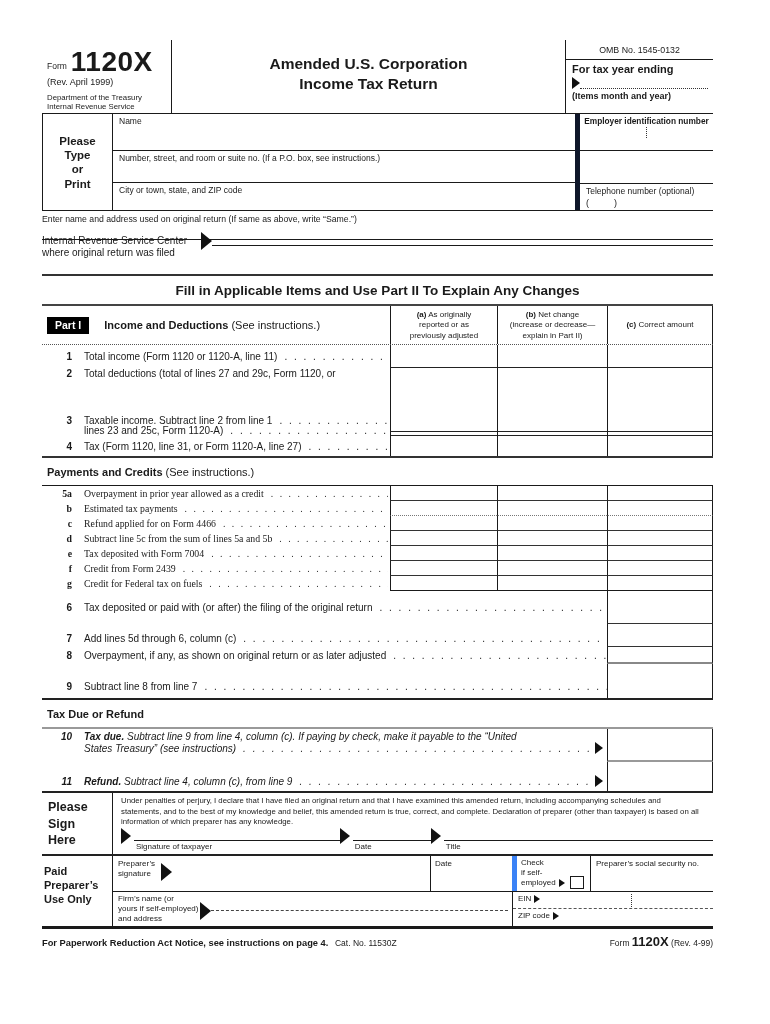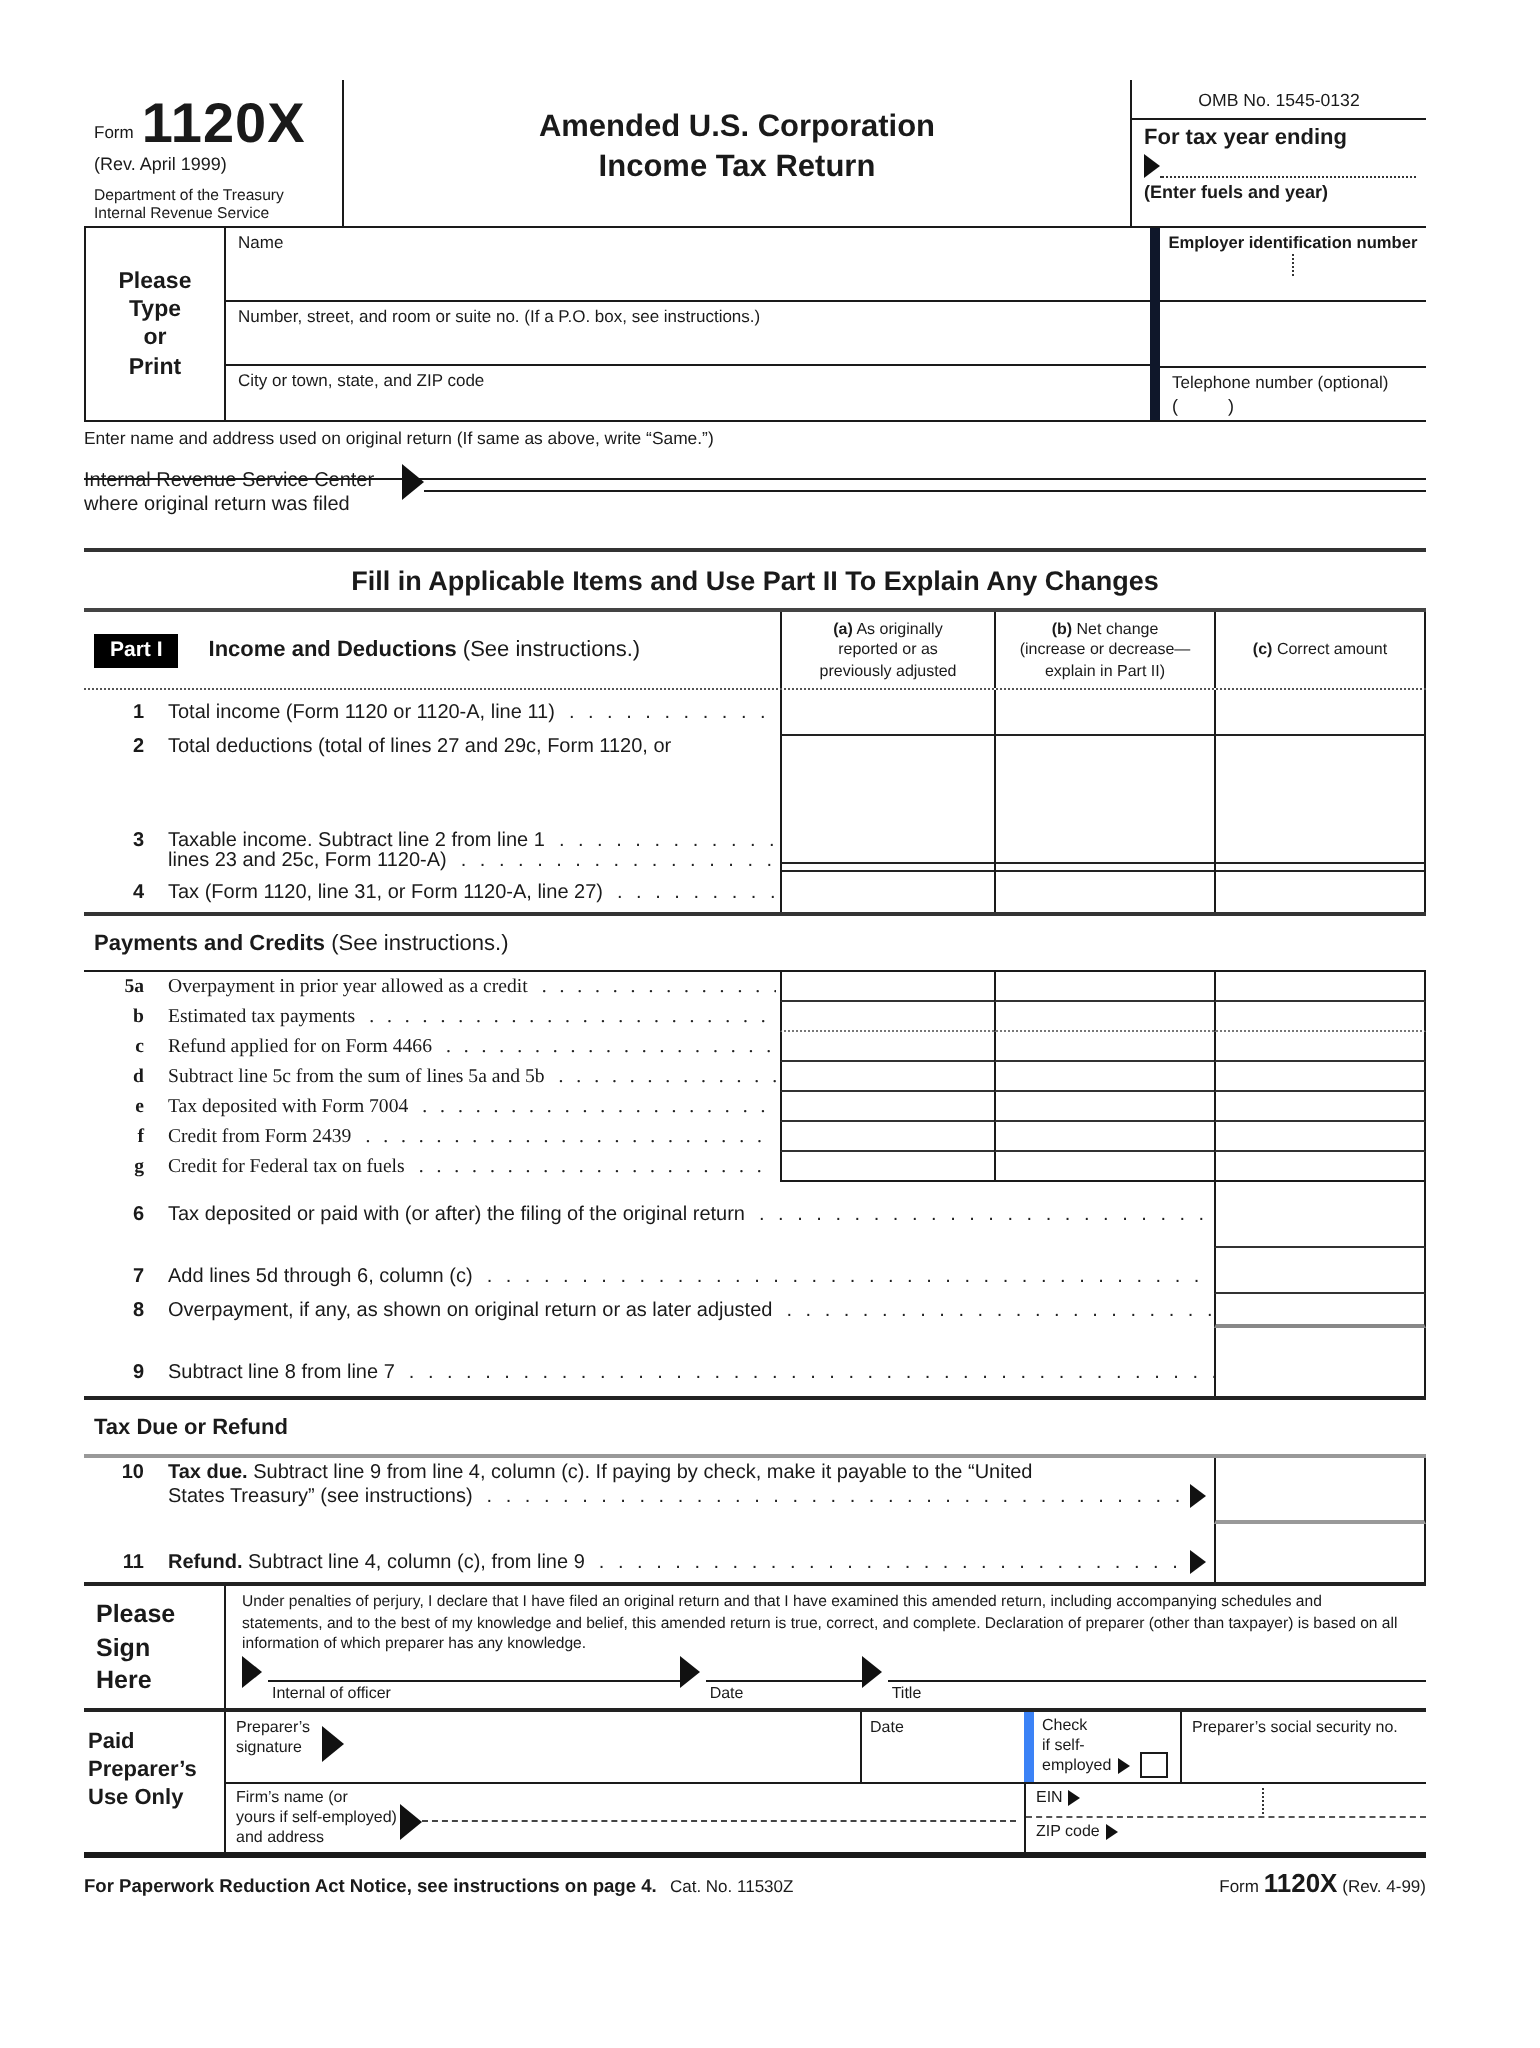--- a/index.html
+++ b/index.html
@@ -81,21 +81,21 @@
   .r15 .ltext, .r15 .num, .r15 .dots { font-size:9.8px; }
   
   .wide { border-bottom:2px solid #222; }
   .wdesc { width:565px; display:flex; align-items:center; }
   .wcell { width:106px; border-left:1px solid #1a1a1a; border-right:1px solid #1a1a1a; border-bottom:1px solid #333; }
   .wr6 { height:33px; } .wr7 { height:23px; } .wr8 { height:17px; } .wr9 { height:34px; }
   .wr8 .wcell { border-bottom:2px solid #888; }
   .wr9 .wcell { border-bottom:none; }
   
   .taxdue { border-top:2px solid #999; border-bottom:2.5px solid #222; }
-  .tdrow { display:flex; }
+  .tdrow { display:flex;font-style:italic; }
   .td10 { height:33px; } .td11 { height:29px; }
   .td10 .wcell { border-bottom:2px solid #999; }
   .td11 .wcell { border-bottom:none; }
   .tddesc { width:565px; font-size:10px; }
   .td10 .tddesc { padding-top:2px; }
   .tdl1 { display:flex; } .tdl2 { display:flex; align-items:flex-end; }
   .tdl2 .ltext { margin-left:42px; }
   .endarrow { flex:none; margin-right:4px; }
   
   .signblk { display:flex; border-bottom:2px solid #222; }
@@ -159,21 +159,21 @@
       </div>
     </div>
     <div class="hdr-right">
       <div class="omb">OMB No. 1545-0132</div>
       <div class="taxyear">
         <div class="taxyear-label">For tax year ending</div>
         <div class="ty-row">
           <span class="tri-md"></span>
           <span class="ty-fill"></span>
         </div>
-        <div class="ty-hint">(Enter fuels and year)</div>
+        <div class="ty-hint">(Items month and year)</div>
       </div>
     </div>
   </div>
 
   <div class="entity">
     <div class="side-col">
       <div>Please</div>
       <div>Type</div>
       <div>or</div>
       <div>Print</div>
@@ -436,21 +436,21 @@
       <div>Please</div>
       <div>Sign</div>
       <div>Here</div>
     </div>
     <div class="sign-main">
       <div class="decl">Under penalties of perjury, I declare that I have filed an original return and that I have examined this amended return, including accompanying schedules and statements, and to the best of my knowledge and belief, this amended return is true, correct, and complete. Declaration of preparer (other than taxpayer) is based on all information of which preparer has any knowledge.</div>
       <div class="sigrow">
         <div class="tri"></div>
         <div class="sigseg seg-sig">
           <div class="sigline"></div>
-          <div class="siglabel">Internal of officer</div>
+          <div class="siglabel">Signature of taxpayer</div>
         </div>
         <div class="tri"></div>
         <div class="sigseg seg-date">
           <div class="sigline"></div>
           <div class="siglabel">Date</div>
         </div>
         <div class="tri"></div>
         <div class="sigseg seg-title">
           <div class="sigline"></div>
           <div class="siglabel">Title</div>

